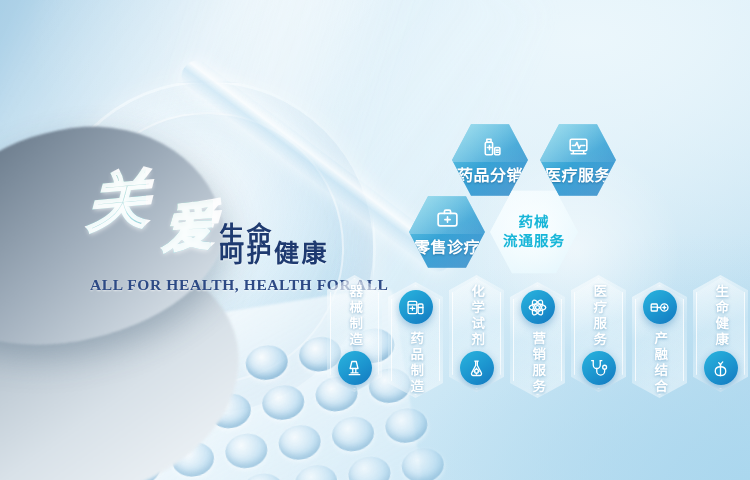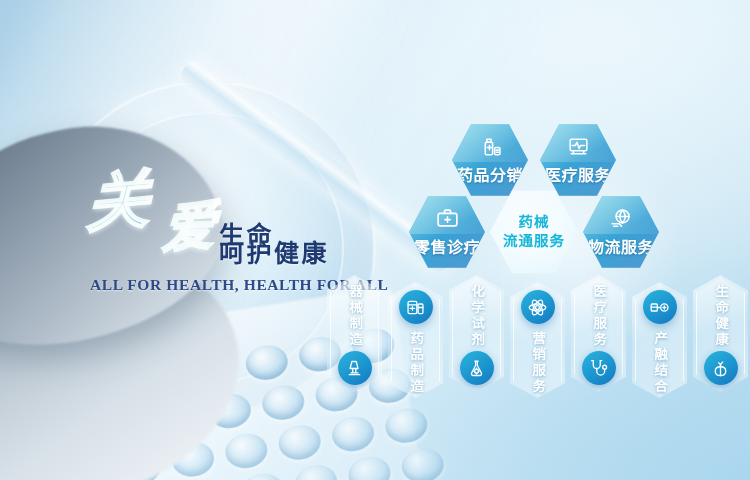--- a/index.html
+++ b/index.html
@@ -307,31 +307,20 @@
       <span class="hex-ico">
         <svg viewBox="0 0 24 24" fill="none" stroke="#ffffff" stroke-width="1.6" stroke-linecap="round" stroke-linejoin="round">
           <rect x="3" y="7" width="18" height="12" rx="2"></rect>
           <path d="M9 7V5.5A1.5 1.5 0 0 1 10.5 4h3A1.5 1.5 0 0 1 15 5.5V7"></path>
           <path d="M12 10.5v5M9.5 13h5"></path>
         </svg>
       </span>
       <span class="hex-label">零售诊疗</span>
     </div>
 
-    <div class="hex hex-solid" style="left:583px;top:194px;">
-      <span class="ring"></span>
-      <span class="hex-ico">
-        <svg viewBox="0 0 24 24" fill="none" stroke="#ffffff" stroke-width="1.5" stroke-linecap="round" stroke-linejoin="round">
-          <circle cx="13" cy="10" r="6.2"></circle>
-          <path d="M6.8 10h12.4M13 3.8c1.8 2 2.6 4 2.6 6.2s-.8 4.2-2.6 6.2c-1.8-2-2.6-4-2.6-6.2s.8-4.2 2.6-6.2z"></path>
-          <path d="M3 17h7l2 2.5M4.5 19.5h4"></path>
-        </svg>
-      </span>
-      <span class="hex-label">物流服务</span>
-    </div>
 
     <div class="pillar txt-top" style="left:327px;top:275px;">
       <span class="p-txt">器械制造</span>
       <span class="p-circle">
         <svg viewBox="0 0 24 24" fill="none" stroke="#ffffff" stroke-width="1.5" stroke-linecap="round" stroke-linejoin="round">
           <path d="M9 4h5l2 8H7z"></path>
             <path d="M10 12v5M13.5 12v5M6 19h12M8 17h8"></path>
         </svg>
       </span>
     </div>

